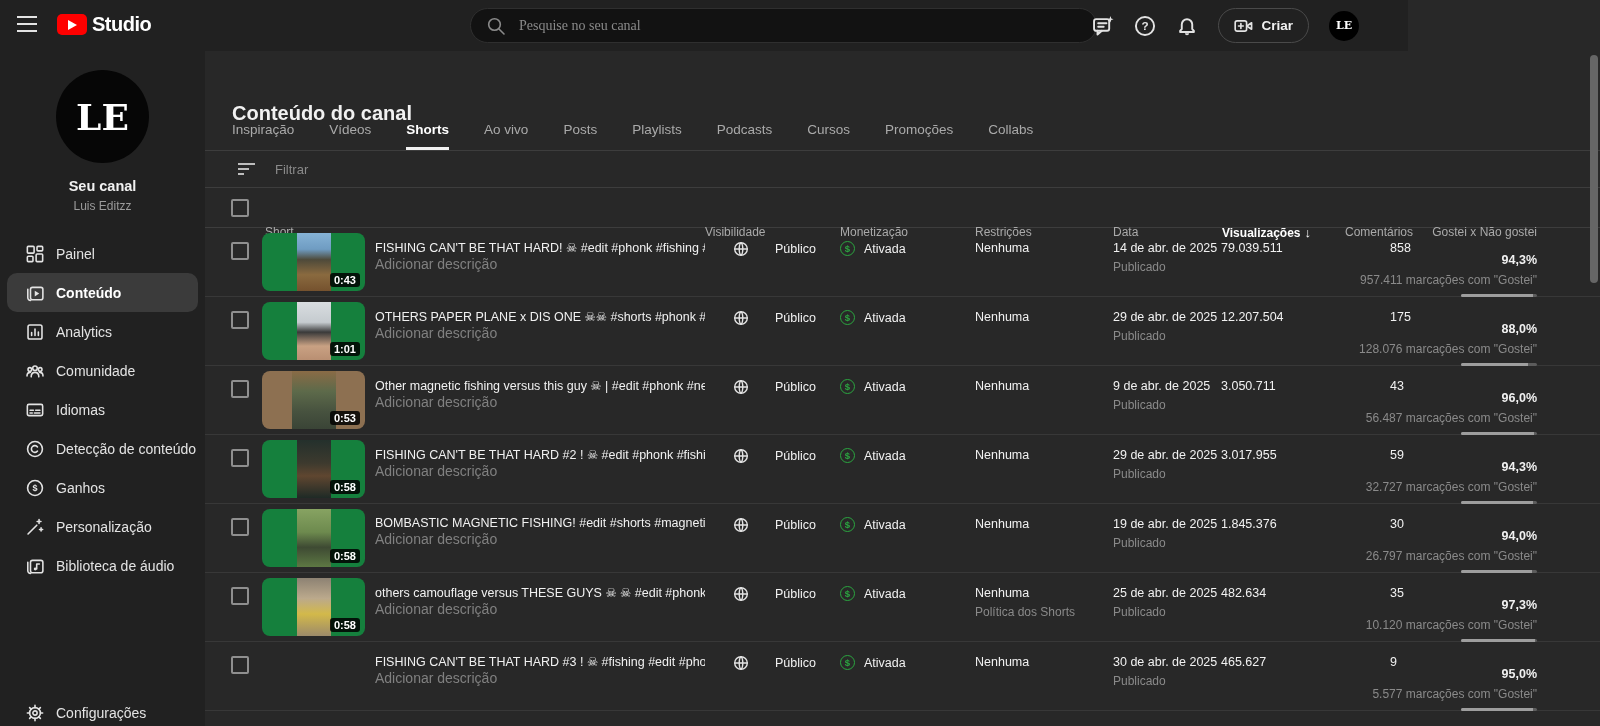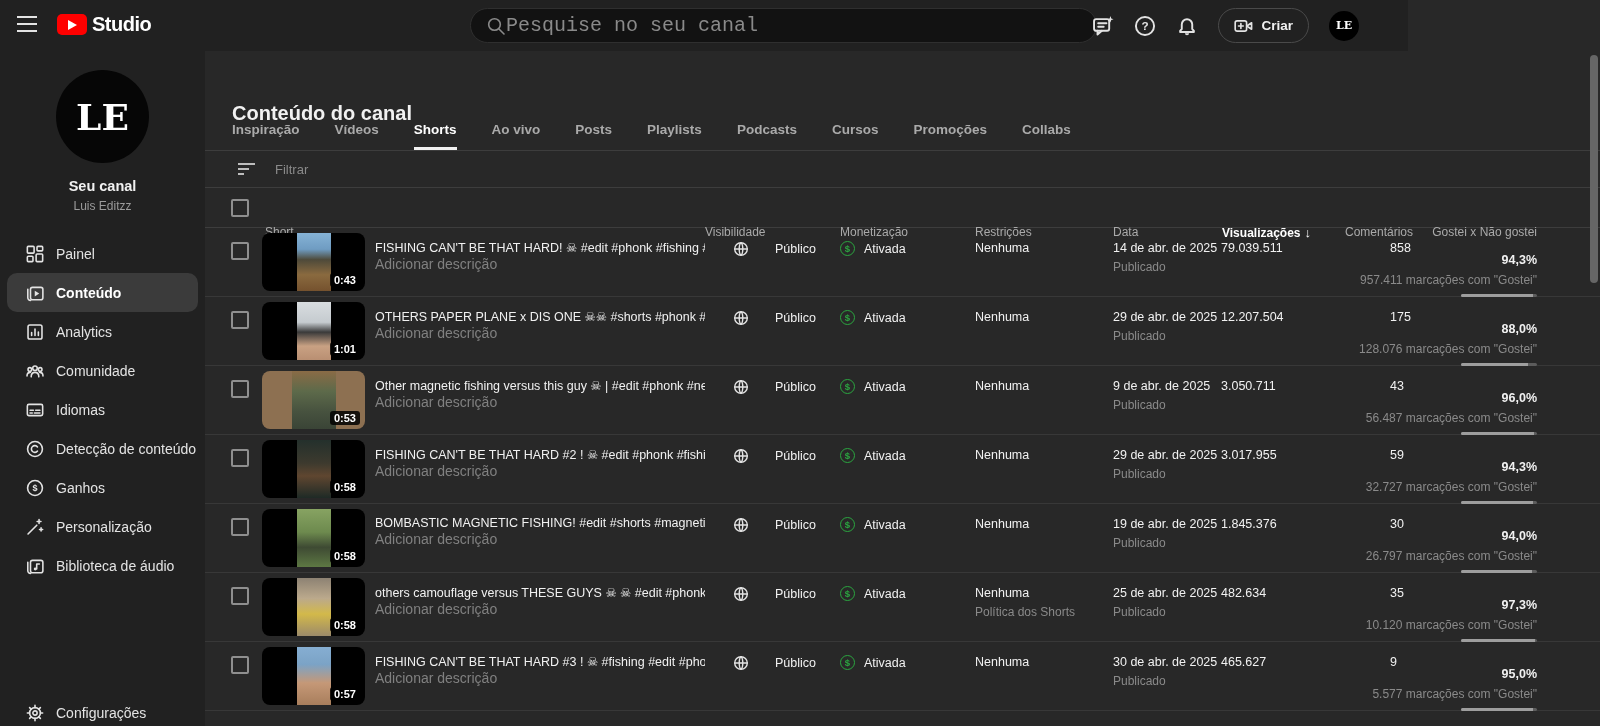--- a/index.html
+++ b/index.html
@@ -8,21 +8,21 @@
   
   .topbar { position:fixed; top:0; left:0; width:1408px; height:51px; background:#212121; z-index:20; }
   .hamburger { position:absolute; left:17px; top:16px; width:20px; height:18px; cursor:pointer; }
   .hamburger span { display:block; width:20px; height:2px; background:#e3e3e3; margin-bottom:5px; }
   .logo { position:absolute; left:57px; top:13px; display:flex; align-items:center; gap:5px; }
   .logo-badge { width:30px; height:21px; background:#ff0000; border-radius:5px; position:relative; }
   .logo-badge::after { content:""; position:absolute; left:11px; top:5.5px; border-left:9px solid #fff; border-top:5px solid transparent; border-bottom:5px solid transparent; }
   .logo-text { color:#fff; font-size:20px; font-weight:700; letter-spacing:-0.5px; }
   .searchbox { position:absolute; left:470px; top:8px; width:627px; height:35px; background:#121212; border:1px solid #2f2f2f; border-radius:18px; display:flex; align-items:center; padding-left:15px; }
   .searchbox svg { flex:0 0 auto; }
-  .searchbox input { flex:1; background:transparent; border:none; outline:none; color:#eee; font-size:20px; font-family:Liberation Mono, monospace; }
+  .searchbox input { flex:1; margin-left:13px; background:transparent; border:none; outline:none; color:#eee; font-size:14px; font-family:Liberation Serif, serif; }
   .searchbox input::placeholder { color:#8a8a8a; }
   .top-right { position:absolute; right:49px; top:0; height:51px; display:flex; align-items:center; gap:20px; }
   .icon-btn { width:22px; height:22px; display:flex; align-items:center; justify-content:center; cursor:pointer; }
   .create-btn { height:35px; border:1px solid #4a4a4a; border-radius:18px; display:flex; align-items:center; gap:8px; padding:0 15px; color:#f1f1f1; font-size:13.5px; font-weight:700; cursor:pointer; background:transparent; }
   .avatar-sm { width:30px; height:30px; border-radius:50%; background:#000; color:#fff; display:flex; align-items:center; justify-content:center; font-family:"DejaVu Serif", serif; font-weight:700; font-size:11px; cursor:pointer; }
 
   
   .sidebar { position:fixed; top:51px; left:0; width:205px; height:675px; background:#212121; z-index:10; }
   .ch-avatar { margin:19px auto 0; width:93px; height:93px; border-radius:50%; background:#060606; color:#fff; display:flex; align-items:center; justify-content:center; font-family:"DejaVu Serif", serif; font-weight:700; font-size:36px; cursor:pointer; }
   .ch-name { margin-top:15px; text-align:center; color:#f1f1f1; font-size:14.5px; font-weight:700; }
@@ -30,42 +30,42 @@
   .nav { margin-top:21px; }
   .nav-item { height:39px; display:flex; align-items:center; padding-left:26px; gap:12px; color:#e3e3e3; font-size:14px; font-weight:400; cursor:pointer; }
   .nav-item svg { flex:0 0 18px; }
   .nav-item.active { background:#3b3b3b; border-radius:10px; margin:0 7px; padding-left:19px; font-weight:700; color:#fff; }
   .nav-settings { position:absolute; left:0; bottom:-6px; width:100%; }
 
   
   .main { position:absolute; left:205px; top:51px; width:1395px; height:675px; background:#282828; }
   .page-title { position:absolute; left:27px; top:51px; color:#f1f1f1; font-size:20px; font-weight:700; }
   .tabs { position:absolute; left:0; right:0; top:58px; height:42px; display:flex; align-items:stretch; gap:35px; padding-left:27px; border-bottom:1px solid #3d3d3d; }
-  .tab { display:flex; align-items:center; color:#aaa; font-size:13.5px; font-weight:700; position:relative; cursor:pointer; }
+  .tab { display:flex; align-items:center; color:#aaa; font-size:13.5px; font-weight:400; position:relative; cursor:pointer; }
   .tab.active { color:#fff; font-weight:700; }
   .tab.active::after { content:""; position:absolute; left:0; right:0; bottom:0; height:3px; background:#f1f1f1; }
   .filterbar { position:absolute; left:0; right:0; top:100px; height:37px; border-bottom:1px solid #3d3d3d; display:flex; align-items:center; padding-left:33px; }
   .filter-icon { width:17px; height:13px; position:relative; cursor:pointer; }
   .filter-icon i { position:absolute; left:0; height:2px; background:#bdbdbd; display:block; }
   .filter-icon i:nth-child(1){ top:0; width:17px; } .filter-icon i:nth-child(2){ top:5px; width:11px; } .filter-icon i:nth-child(3){ top:10px; width:6px; }
   .filterbar input { margin-left:20px; background:transparent; border:none; outline:none; color:#ddd; font-size:13px; width:300px; font-family:"Liberation Sans", sans-serif; }
   .filterbar input::placeholder { color:#8a8a8a; }
 
   .cb { position:absolute; width:18px; height:18px; border:2px solid #8f8f8f; border-radius:2px; background:transparent; cursor:pointer; }
 
   .thead { position:absolute; left:0; right:0; top:137px; height:40px; border-bottom:1px solid #3d3d3d; font-size:12px; color:#aaa; }
   .thead .cb { left:26px; top:11px; }
   .th { position:absolute; top:50%; transform:translateY(-50%); white-space:nowrap;margin-top:24px; }
   .th-sorted { color:#fff; font-weight:700; }
   .sort-arrow { font-size:13px; color:#fff; margin-left:4px; }
 
   .tbody { position:absolute; left:0; right:0; top:177px; }
   .row { position:relative; height:69px; border-bottom:1px solid #383838; }
   .row .cb { left:26px; top:14px; }
-  .thumb { position:absolute; left:57px; top:5px; width:103px; height:58px; background:#000000; border-radius:8px; overflow:hidden; display:flex; justify-content:center; cursor:pointer; }
+  .thumb { position:absolute; left:57px; top:5px; width:103px; height:58px; background:#15803d; border-radius:8px; overflow:hidden; display:flex; justify-content:center; cursor:pointer; }
   .strip { width:34px; height:100%; }
   .t1 .strip { background:linear-gradient(180deg,#86b3d6 0%,#6f9cc2 28%,#4e4a3a 46%,#8a6a3f 72%,#75522e 100%); }
   .t2 .strip { background:linear-gradient(180deg,#d9dde0 0%,#c5cbcf 35%,#3a3a3a 52%,#c9a183 76%,#b98f72 100%); }
   .t3 { background:#8d7051; } .t3 .strip { width:44px; background:linear-gradient(180deg,#8a6b46 0%,#5d6a4a 35%,#47523f 70%,#3a4436 100%); }
   .t4 .strip { background:linear-gradient(180deg,#24302c 0%,#3d3a2e 40%,#5f4630 62%,#1e2a26 100%); }
   .t5 .strip { background:linear-gradient(180deg,#87a362 0%,#6d8a4e 40%,#3e4a33 66%,#5d7843 100%); }
   .t6 .strip { background:linear-gradient(180deg,#8d8273 0%,#bba98c 35%,#d3b94a 62%,#9c8a6a 100%); }
   .t7 .strip { background:linear-gradient(180deg,#86aed2 0%,#7ba3c6 30%,#c59877 62%,#a87e5c 100%); }
   .dur { position:absolute; right:5px; bottom:4px; background:rgba(0,0,0,0.85); color:#fff; font-size:11px; font-weight:700; padding:1px 4px; border-radius:3px; }
 
@@ -510,24 +510,20 @@
         <div class="pct">97,3%</div>
         <div class="lnote">10.120 marcações com "Gostei"</div>
         <div class="lbar">
             <div class="lfill" style="width: 97.3%;"></div>
           </div>
       </div>
     </div>
 
     <div class="row">
       <span class="cb"></span>
-      <div class="thumb t7">
-          <div class="strip"></div>
-        <span class="dur">0:57</span>
-        </div>
       <div class="title-cell">
         <div class="vtitle">FISHING CAN'T BE THAT HARD #3 ! ☠ #fishing #edit #phonk</div>
         <div class="vdesc">Adicionar descrição</div>
       </div>
       <div class="cell c-vis">
           <svg width="16" height="16" viewBox="0 0 16 16">
             <circle cx="8" cy="8" r="6.3"></circle>
             <path d="M1.7 8 h12.6 M8 1.7 c2.4 2 2.4 10.6 0 12.6 M8 1.7 c-2.4 2 -2.4 10.6 0 12.6"></path>
           </svg>
           <span>Público</span>

